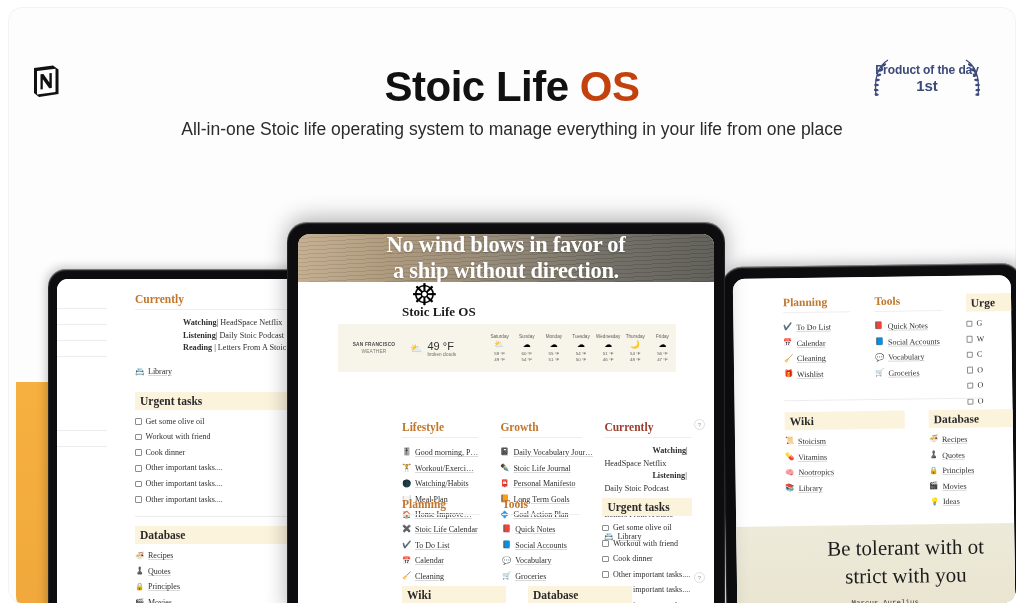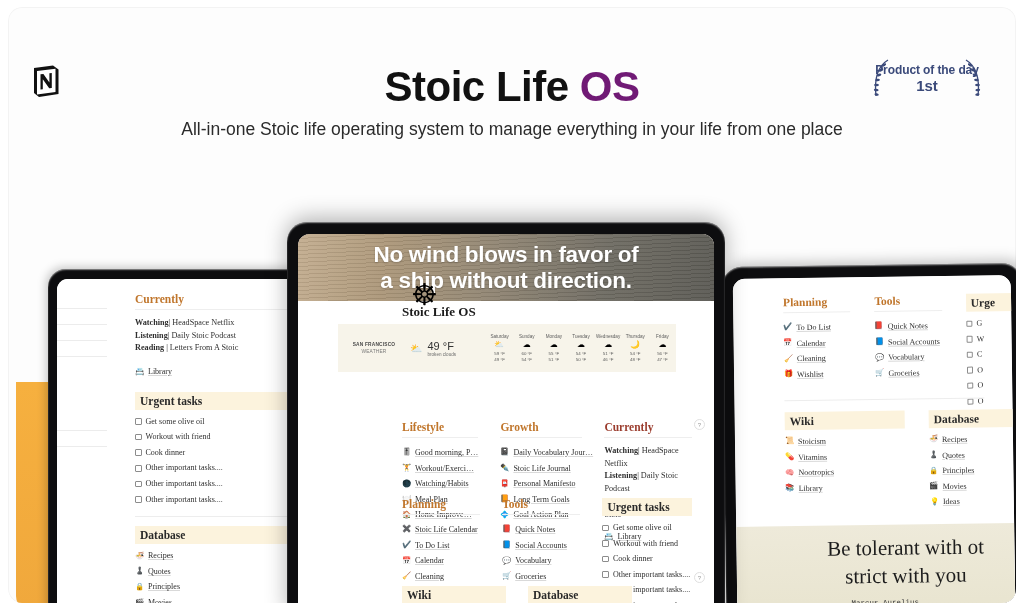--- a/index.html
+++ b/index.html
@@ -37,21 +37,21 @@
     position: absolute; left: 23px; top: 57px;
     width: 30px; height: 34px;
   }
   .title {
     position: absolute; left: 0; top: 56px; width: 1008px;
     text-align: center;
     font-size: 42px; font-weight: 700; letter-spacing: -0.5px;
     color: #111111;
     font-family: "Liberation Sans", sans-serif;
   }
-  .title .os { color: #701a75; margin-top: 11px; }
+  .title .os { color: #c2410c; margin-top: 11px; }
   .subtitle {
     position: absolute; left: 0; top: 112px; width: 1008px;
     text-align: center;
     font-size: 17.5px; font-weight: 400;
     color: #2b2b2b;
   }
 
   
   .badge {
     position: absolute; right: 33px; top: 48px;
@@ -108,21 +108,21 @@
   .nheading {
     font-family: "Liberation Serif", serif;
     color: #c0762c; font-weight: 700; font-size: 11.5px;
     border-bottom: 1px solid #eeeeee; padding-bottom: 4px; margin-bottom: 7px;
   }
   .nheading.hl {
     background: #fcf3dd; color: #2a2a2a; border-bottom: none;
     padding: 3px 5px; margin-bottom: 4px; display:block;
   }
   .kv { font-family: "Liberation Serif", serif; font-size: 8.2px; color: #2f2f2f; line-height: 1.55; }
-  .kv b { font-weight: 700; }
+  .kv b { font-weight: 700; margin-left: 48px; }
   .rowitem {
     display: flex; align-items: center; gap: 4px;
     font-family: "Liberation Serif", serif; font-size: 8px; color: #2e2e2e;
     line-height: 1.95; white-space: nowrap;
   }
   .rowitem .lbl { text-decoration: underline; text-decoration-color: #d9d9d9; }
   .ico { font-size: 7.5px; width: 9px; display:inline-block; text-align:center; }
   .chk {
     width: 6.5px; height: 6.5px; border: 1px solid #8c8c8c; border-radius: 1px;
     display: inline-block; flex: none;
@@ -165,26 +165,27 @@
     border-radius: 20px 20px 0 0;
     box-shadow: 0 -4px 22px rgba(0,0,0,0.30);
   }
   #center-screen {
     left: 11px; top: 12px; width: 416px; height: 383px;
     border-radius: 12px 12px 0 0;
   }
   .center-page { position: relative; width: 416px; height: 383px; background: #fff; }
 
   .hero {
-    position: relative; width: 416px; height: 67px; overflow: hidden;
+    position: relative; width: 416px; height: 48px; overflow: hidden;
     background:
       repeating-linear-gradient(178deg, rgba(0,0,0,0.055) 0 1px, rgba(255,255,255,0.03) 1px 3px),
       repeating-linear-gradient(176deg, rgba(90,70,50,0.10) 0 2px, rgba(255,255,255,0.00) 2px 5px),
       linear-gradient(120deg,#bda88c 0%, #a89275 25%, #8b8071 52%, #6e6a60 78%, #565css 100%);
     background-color: #8d8171;
+    font-family: Liberation Serif, serif;
   }
   .hero-grain {
     position: absolute; inset: 0;
     background: linear-gradient(100deg,#c3ad8f 0%, #ab9678 22%, #8f8472 48%, #6d6a61 74%, #5a5953 100%);
   }
   .hero-lines {
     position: absolute; inset: 0;
     background: repeating-linear-gradient(177deg, rgba(0,0,0,0.07) 0 1px, rgba(255,255,255,0.05) 1px 4px);
   }
   .hero-text {

